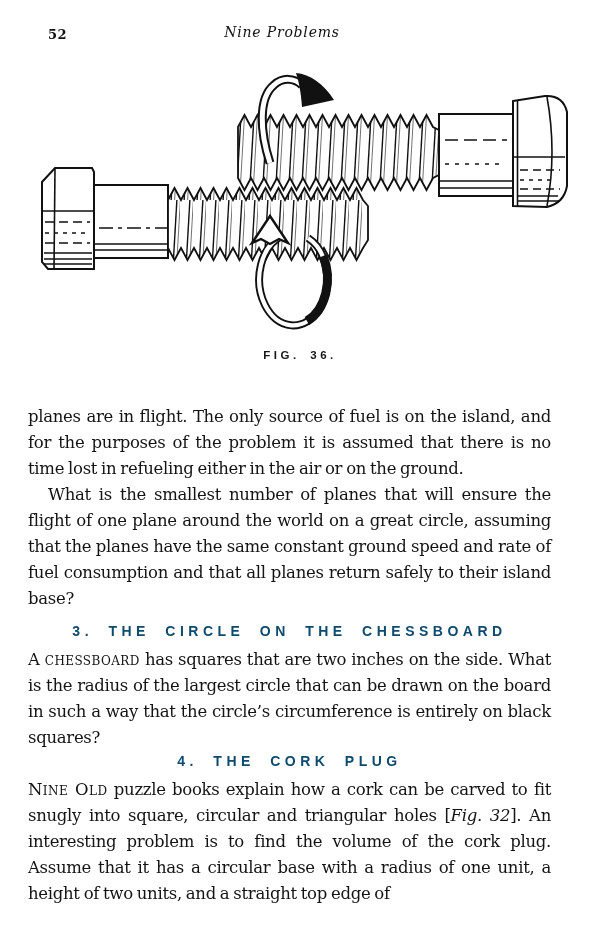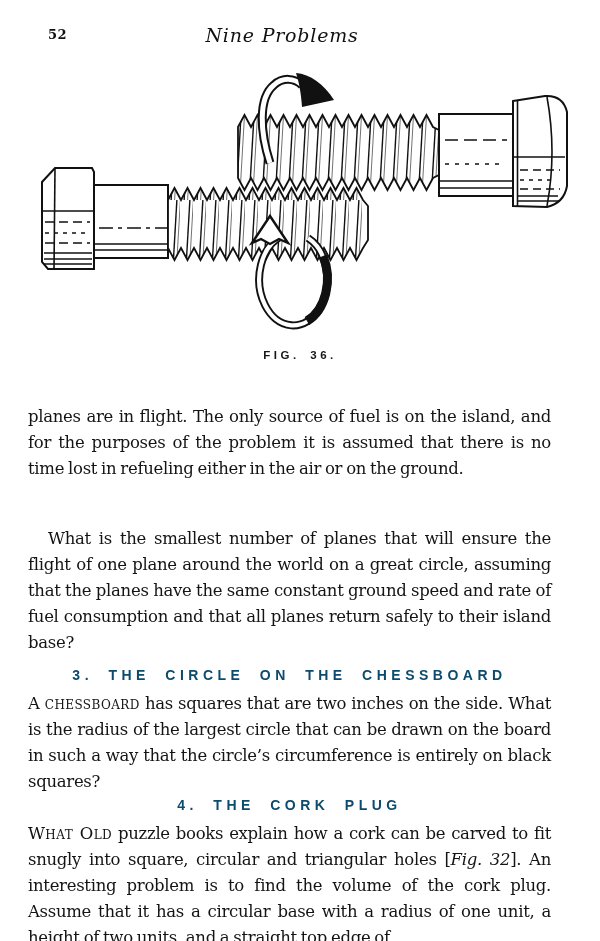--- a/index.html
+++ b/index.html
@@ -9,38 +9,38 @@
     font-family:"DejaVu Serif", serif;
   }
   
   .running-head { position:absolute; top:24px; left:4px; width:600px; height:24px; }
   .page-num {
     position:absolute; left:44px; top:3px;
     font-size:13px; font-weight:bold; letter-spacing:0.5px;
   }
   .head-title {
     position:absolute; left:0; width:556px; text-align:center; top:0;
-    font-style:italic; font-size:19px; letter-spacing:0.8px;
+    font-style:italic; font-size:14px; letter-spacing:0.8px;
   }
   
   .fig-svg { position:absolute; left:38px; top:68px; width:530px; height:282px; }
   .fig-captions { position:absolute; top:349px; left:0; width:600px; text-align:center; }
   .fig-label {
     font-family:"Liberation Sans", sans-serif; font-weight:bold;
     font-size:11.5px; letter-spacing:3.5px; word-spacing:4px; color:#161616;
   }
   .fig-caption { font-size:15.5px; margin-top:3px; letter-spacing:0.3px; }
   
   .body-text {
     position:absolute; top:404px; left:28px; width:523px;
     font-size:16.5px; line-height:26px; text-align:justify;
     letter-spacing:-0.3px; word-spacing:-1px; color:#141414;
   }
   .body-text p { margin:0; }
-  p.indent { text-indent:20px;margin-top:44px; }
+  p.indent { text-indent:20px; }
   .prob-heading {
     font-family:"Liberation Sans", sans-serif; font-weight:bold;
     font-size:14px; letter-spacing:4.5px; word-spacing:7px;
     text-align:center; color:#0c4a6e;
     margin:9px 0 6px 0; line-height:20px;
     text-indent:0; word-break:keep-all; white-space:nowrap;
   }
   .prob-heading.second { margin-top:0; }
   .sc { font-variant:small-caps; letter-spacing:0.4px; }
   .fig-ref { font-style:italic; }
@@ -138,17 +138,17 @@
   <main class="body-text">
     <p class="para">planes are in flight. The only source of fuel is on the island, and for the purposes of the problem it is assumed that there is no time lost in refueling either in the air or on the ground.</p>
     <p class="para indent">What is the smallest number of planes that will ensure the flight of one plane around the world on a great circle, assuming that the planes have the same constant ground speed and rate of fuel consumption and that all planes return safely to their island base?</p>
 
     <h2 class="prob-heading">3. THE CIRCLE ON THE CHESSBOARD</h2>
     <p class="para"><span>A</span>
       <span class="sc">chessboard</span>
       <span>has squares that are two inches on the side. What is the radius of the largest circle that can be drawn on the board in such a way that the circle’s circumference is entirely on black squares?</span></p>
 
     <h2 class="prob-heading second">4. THE CORK PLUG</h2>
-    <p class="para"><span class="sc">What Old</span>
+    <p class="para"><span class="sc">Nine Old</span>
       <span>puzzle books explain how a cork can be carved to fit snugly into square, circular and triangular holes [</span><span class="fig-ref">Fig. 32</span><span>]. An interesting problem is to find the volume of the cork plug. Assume that it has a circular base with a radius of one unit, a height of two units, and a straight top edge of</span></p>
   </main>
 
 </div>
 
 </body></html>

